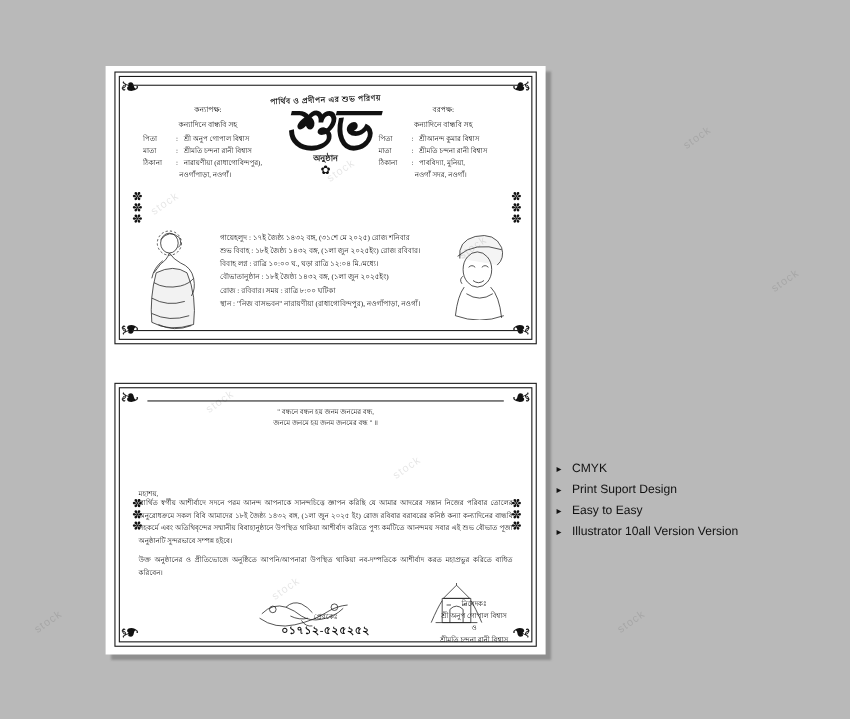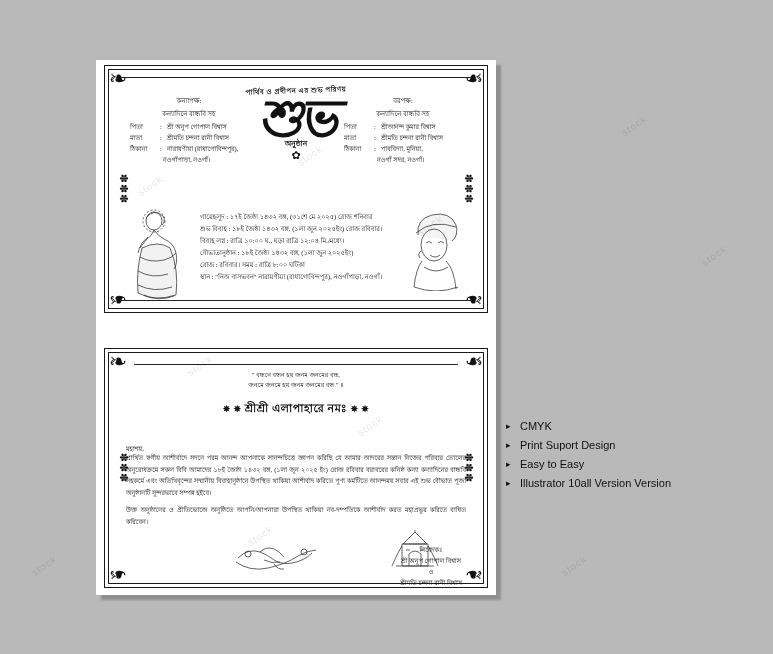--- a/index.html
+++ b/index.html
@@ -408,25 +408,20 @@
       <div class="edge-orn edge-left">✽✽✽</div>
       <div class="edge-orn edge-right">✽✽✽</div>
 
       <div class="quote-rule"></div>
       <div class="bn quote">
         <div>" বন্ধনে বন্ধন হয় জনম জনমের বন্ধ,</div>
         <div>জনমে জনমে হয় জনম জনমের বন্ধ " ॥</div>
       </div>
 
       <div class="bn deity">
-        <div class="name">
-          <span class="orn">✵ ✵</span>
-          <span>শ্রীশ্রী এলাপাহারে নমঃ</span>
-          <span class="orn">✵ ✵</span>
-        </div>
       </div>
 
       <div class="bn salutation">মহাশয়,</div>
 
       <div class="bn body-text">
         <p>প্রার্থিত স্বর্গীয় আশীর্বাদে সদনে পরম আনন্দ আপনাকে সানন্দচিত্তে জ্ঞাপন করিছি যে আমার আদরের সন্তান নিজের পরিবার তোলের অনুরোধক্রমে সকল বিবি আমাদের ১৮ই জৈষ্ঠ্য ১৪৩২ বঙ্গ, (১লা জুন ২০২৫ ইং) রোজ রবিবার বরাবরের কনিষ্ঠ কন্যা কন্যাদিনের বান্ধবি সহকর্মে এবং অতিথিবৃন্দের সম্মানীয় বিবাহানুষ্ঠানে উপস্থিত থাকিয়া আশীর্বাদ করিতে পুণ্য কর্মটিতে আনন্দময় সবার এই শুভ বৌভাত পূজা অনুষ্ঠানটি সুন্দরভাবে সম্পন্ন হইবে।</p>
         <p>উক্ত অনুষ্ঠানের ও প্রীতিভোজে অনুষ্ঠিতে আপনি/আপনারা উপস্থিত থাকিয়া নব-দম্পতিকে আশীর্বাদ করত মহাপ্রভুর করিতে বাধিত করিবেন।</p>
       </div>
 
 
@@ -459,20 +454,24 @@
         </svg>
       </div>
 
       <div class="bn sign-right">
         <div>নিবেদকঃ</div>
         <div>শ্রী অনুপ গোপাল বিশ্বাস</div>
         <div>ও</div>
         <div>শ্রীমতি চন্দনা রানী বিশ্বাস</div>
       </div>
 
+      <div class="bn sign-center">
+        <div>প্রেরকেঃ</div>
+        <div class="phone">০১৭১২-৫২৫২৫২</div>
+      </div>
     </div>
 
     <div class="wm" style="left:40px;  top:120px;">stock</div>
     <div class="wm" style="left:200px; top:90px;">stock</div>
     <div class="wm" style="left:320px; top:160px;">stock</div>
     <div class="wm" style="left:90px;  top:300px;">stock</div>
     <div class="wm" style="left:260px; top:360px;">stock</div>
     <div class="wm" style="left:150px; top:470px;">stock</div>
   </div>
 

